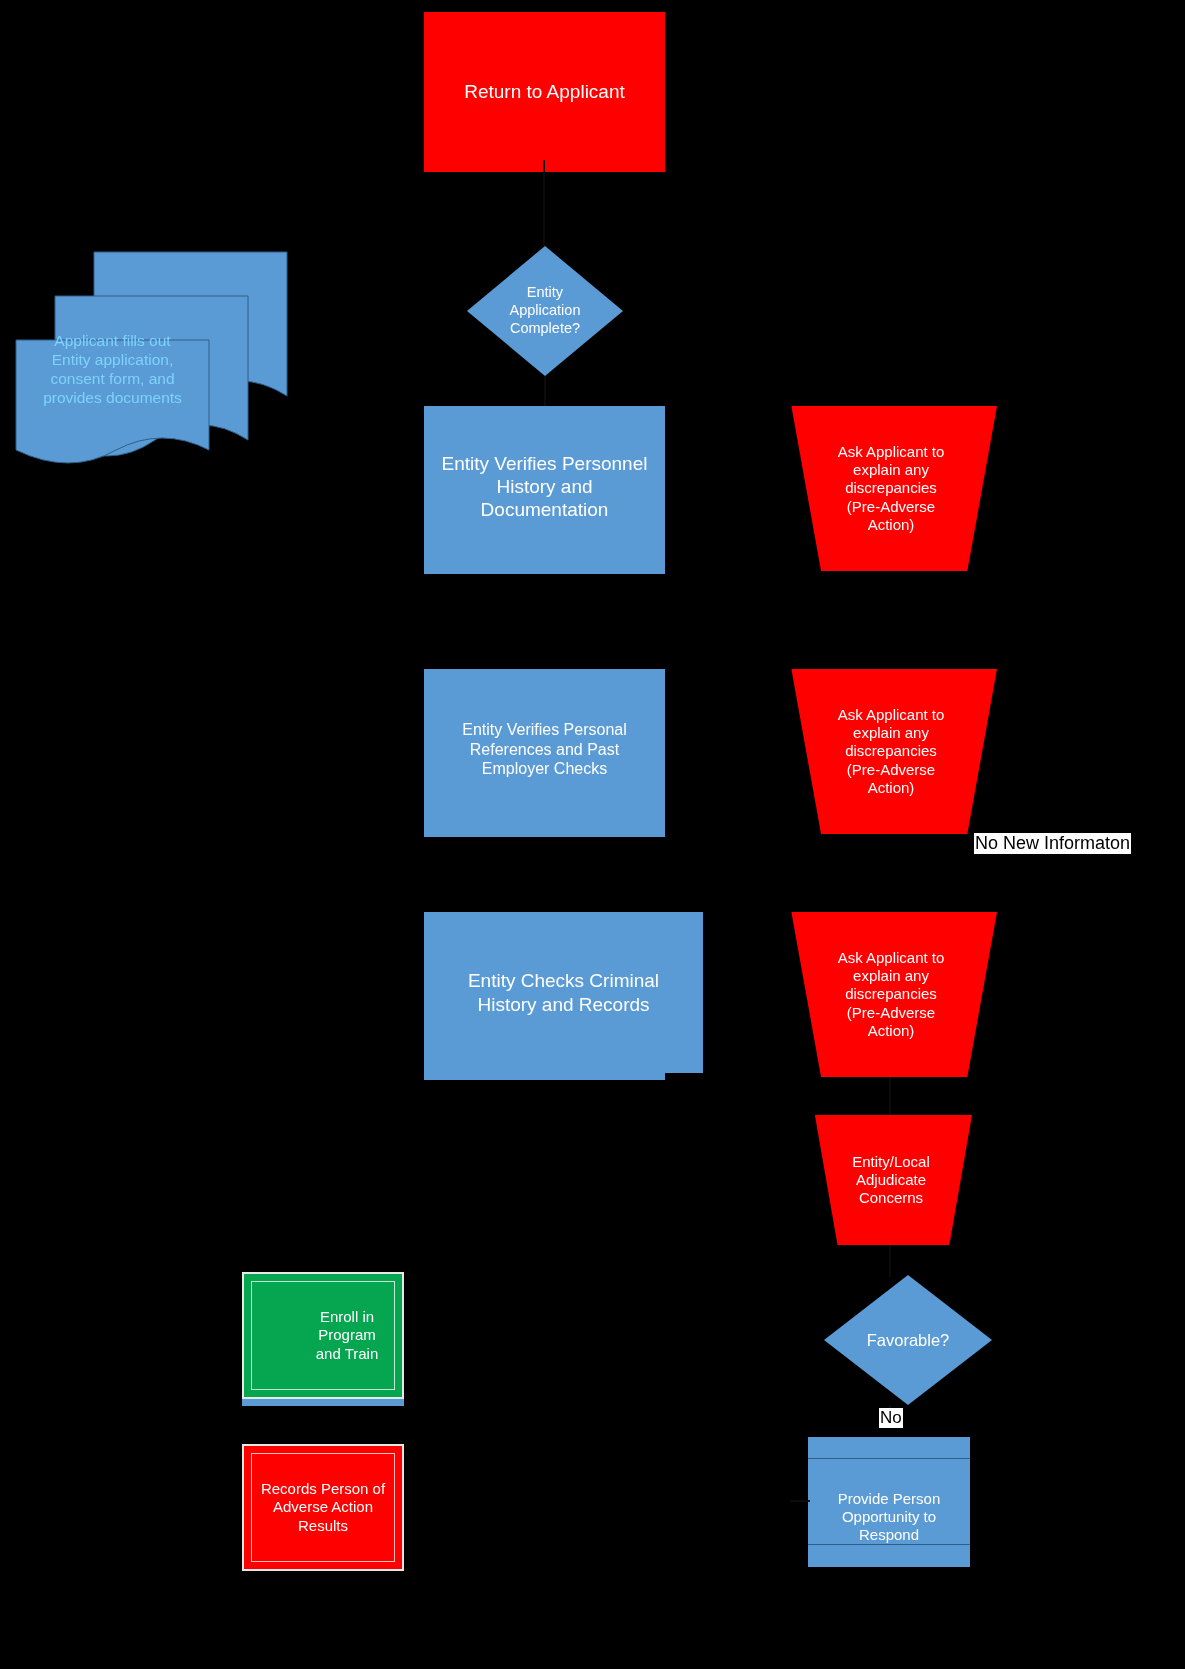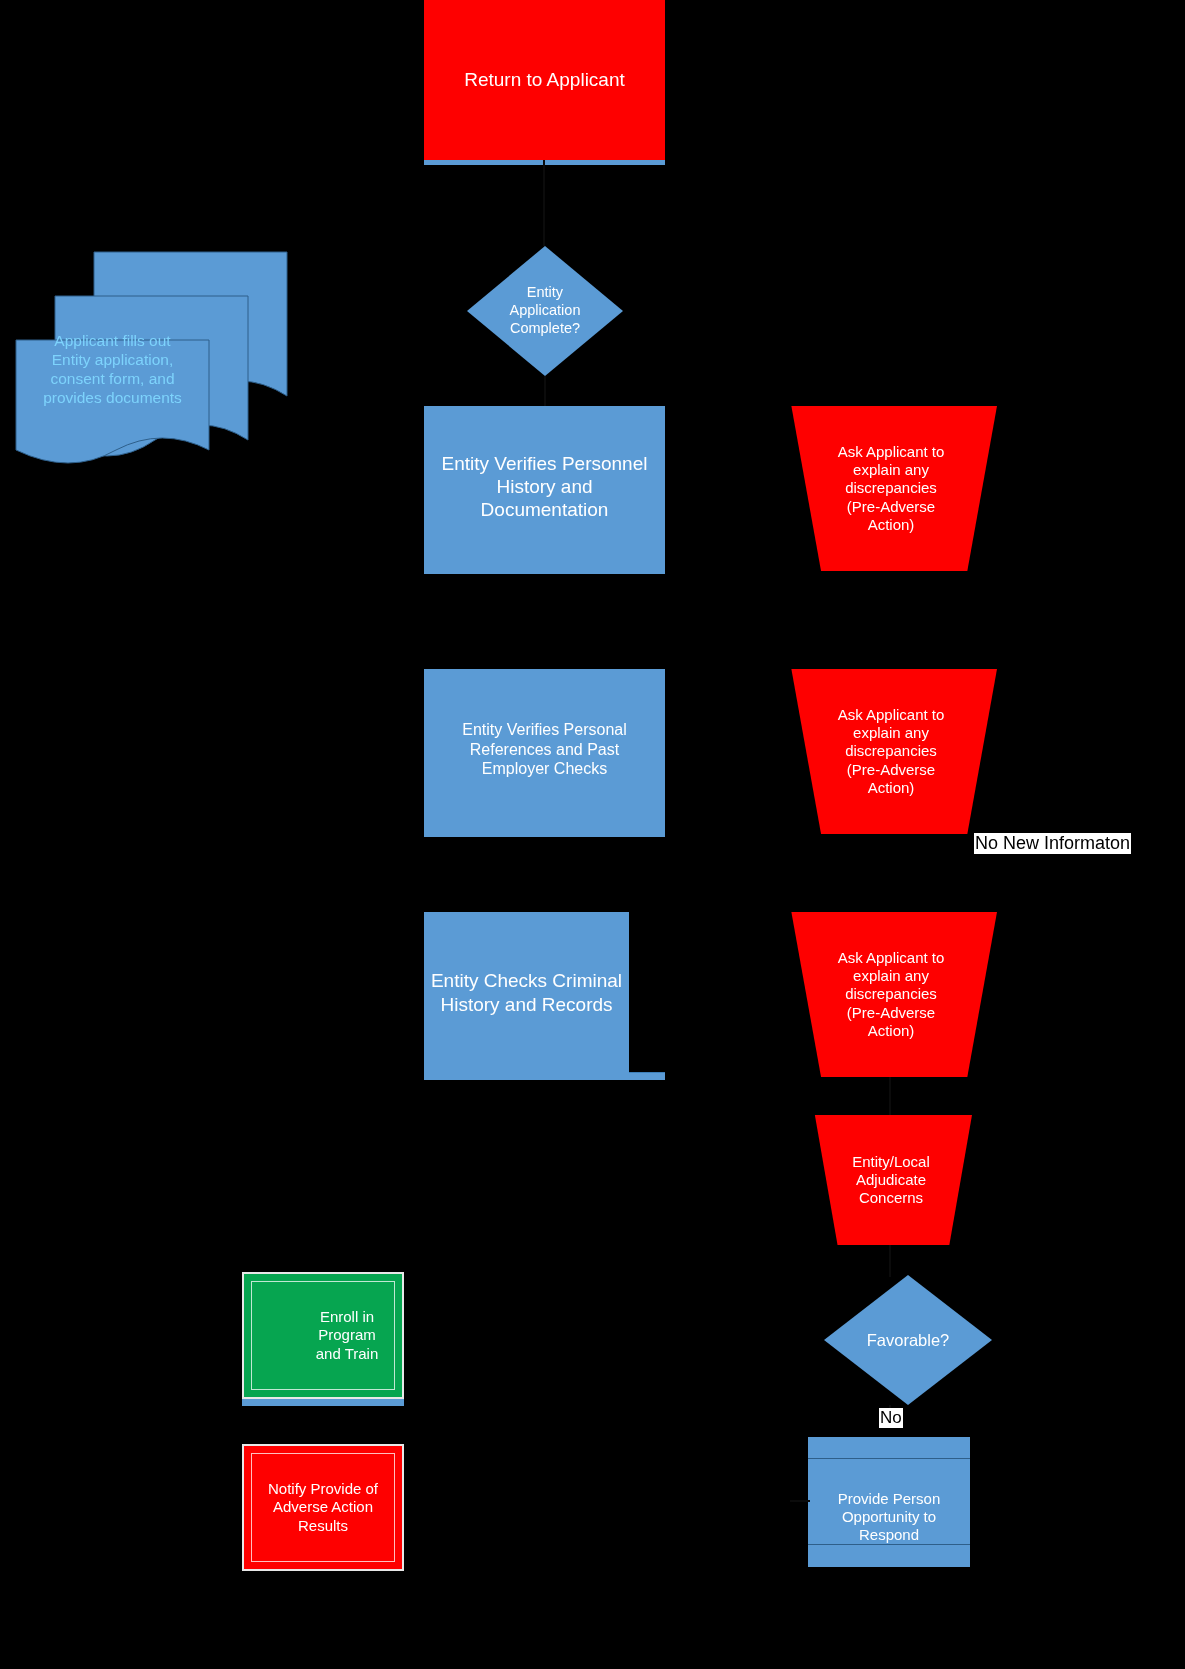--- a/index.html
+++ b/index.html
@@ -40,20 +40,21 @@
     background: #5b9bd5;
     border-top: 1px solid #3d7fb9;
   }
 
   
   .rect-blue {
     background: #5b9bd5;
   }
   .rect-red {
     background: #fe0000;
+    margin-top: 12px;
   }
 
   
   .boxed {
     border: 2px solid #e8e8e8;
   }
   .boxed .inner {
     position: absolute;
     left: 7px; right: 7px; top: 7px; bottom: 7px;
     border: 1px solid rgba(255,255,255,0.75);
@@ -201,21 +202,21 @@
     <span class="lbl" style="padding:0 26px;">Ask Applicant to
 explain any
 discrepancies
 (Pre-Adverse
 Action)</span>
   </div>
 
   <div class="edge-label" style="left:974px; top:833px;">No New Informaton</div>
 
   <div class="shadowbar" style="left:424px; top:1072px; width:241px; height:7px;"></div>
-  <div class="node rect-blue" style="left:424px; top:912px; width:205px; height:161px; font-size:19px;">
+  <div class="node rect-blue" style="left:424px; top:912px; width:279px; height:161px; font-size:19px;">
     <span class="lbl">Entity Checks Criminal
 History and Records</span>
   </div>
 
   <div class="node trap" style="left:785px; top:912px; width:212px; height:165px; font-size:15px;">
     <div class="tr-shadow"></div>
     <div class="tr-shape"></div>
     <span class="lbl" style="padding:0 26px;">Ask Applicant to
 explain any
 discrepancies
@@ -244,21 +245,21 @@
 
   <div class="shadowbar" style="left:242px; top:1398px; width:162px; height:7px;"></div>
   <div class="node boxed fill-green" style="left:242px; top:1272px; width:162px; height:127px; font-size:15px;padding-left:48px;">
     <span class="inner"></span>
     <span class="lbl">Enroll in Program
 and Train</span>
   </div>
 
   <div class="node boxed fill-red" style="left:242px; top:1444px; width:162px; height:127px; font-size:15px;">
     <span class="inner"></span>
-    <span class="lbl">Notify Provide of
+    <span class="lbl">Records Person of
 Adverse Action
 Results</span>
   </div>
 
   <div class="node intstore" style="left:808px; top:1437px; width:162px; height:130px; font-size:15px;">
     <span class="hline" style="top:21px;"></span>
     <span class="hline" style="top:107px;"></span>
     <span class="lbl">Provide Person
 Opportunity to
 Respond</span>

